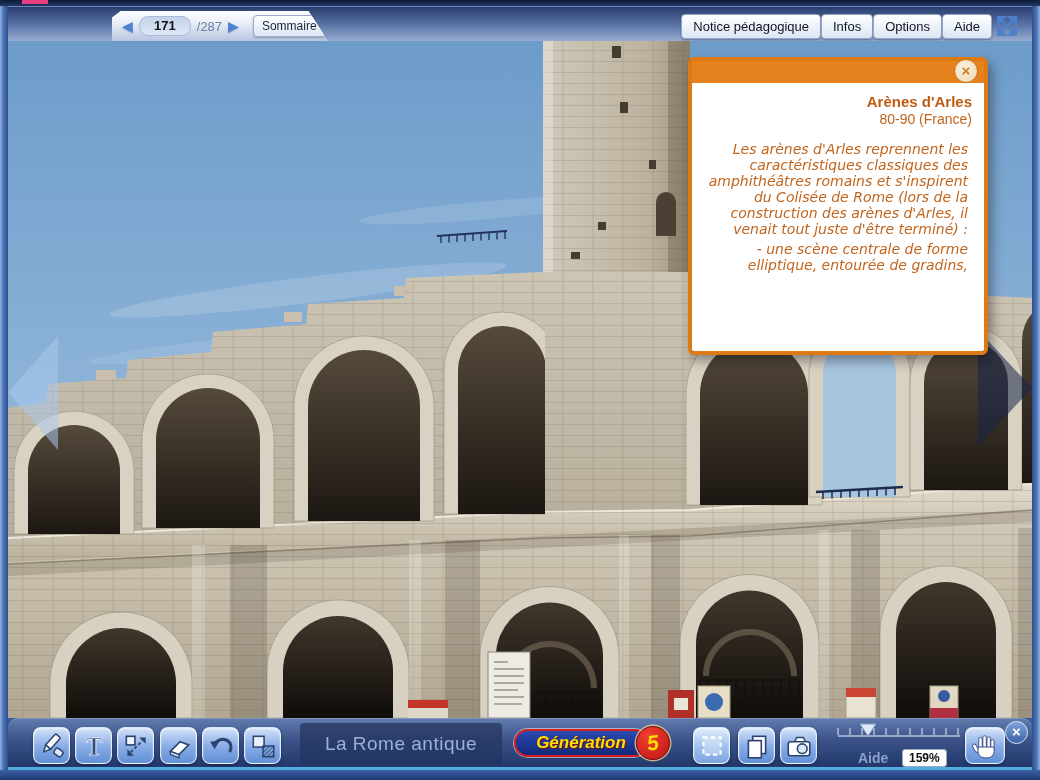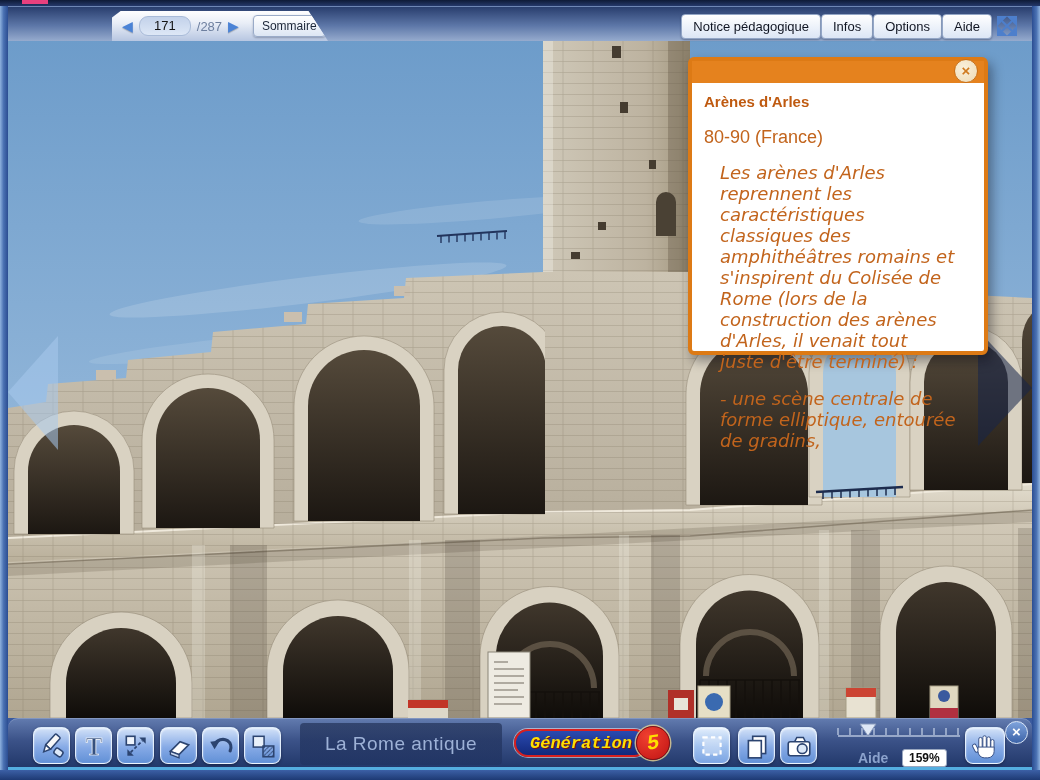--- a/index.html
+++ b/index.html
@@ -21,21 +21,21 @@
   .topbar{position:absolute;left:8px;top:6px;width:1024px;height:34px;
        background:linear-gradient(#293e6e,#5d77a8 55%,#96abce);
        border-top:1px solid #6e86b4;z-index:6;}
   .nav-tab{position:absolute;left:104px;top:4px;width:216px;height:30px;
        background:linear-gradient(#fefeff,#e9eef7 40%,#b7c6e1);
        clip-path:polygon(4% 0,91% 0,100% 100%,0 100%,0 22%);
        display:flex;align-items:center;padding-left:10px;box-sizing:border-box;gap:6px;}
   .pg-arrow{font-size:14px;color:#4b83d6;line-height:1;cursor:pointer;text-shadow:0 1px 1px rgba(0,0,0,.25);}
   .page-input{width:50px;height:18px;border-radius:9px;border:1px solid #a9bbd8;
        background:linear-gradient(#c3d2ea,#dde7f6);text-align:center;font-size:13px;
-       font-weight:normal;color:#141414;line-height:18px;}
+       font-weight:bold;color:#141414;line-height:18px;}
   .page-total{font-size:13px;color:#6d7f9f;}
   .sommaire-btn{margin-left:8px;font-size:12px;color:#1c2638;
        background:linear-gradient(#ffffff,#dde6f4);border:1px solid #9aabc8;border-radius:4px;
        padding:3px 8px;box-shadow:0 1px 2px rgba(20,30,60,.3);cursor:pointer;
        font-family:"Liberation Sans",sans-serif;}
   .mespages-tab{position:absolute;left:320px;top:4px;width:196px;height:30px;
        background:linear-gradient(rgba(205,218,238,.55),rgba(148,168,203,.45));
        clip-path:polygon(0 0,87% 0,100% 100%,0 100%);
        display:flex;align-items:center;padding-left:12px;box-sizing:border-box;gap:20px;}
   .mespages-label{font-size:13px;color:#8496ba;}
@@ -58,41 +58,41 @@
 
   
   .popup{position:absolute;left:688px;top:57px;width:300px;height:298px;z-index:4;
        background:#ffffff;border:4px solid #dd7a15;border-radius:6px;box-sizing:border-box;
        box-shadow:4px 6px 12px rgba(10,10,20,.40);}
   .popup-header{position:relative;height:22px;background:#e5821e;}
   .popup-close{position:absolute;right:6px;top:-2px;width:22px;height:22px;border-radius:50%;
        background:radial-gradient(circle at 40% 35%,#faf0da,#edd9b4);
        border:1px solid #c87018;color:#cf7a1f;font-weight:bold;font-size:15px;line-height:21px;
        text-align:center;cursor:pointer;}
-  .popup-body{padding:8px 12px 0 12px;color:#c2641c;}
+  .popup-body{padding:8px 12px 0 12px;color:#c2641c;text-align:right;}
   .popup-title{font-size:15px;font-weight:bold;color:#bf5a10;margin-top:2px;}
-  .popup-subtitle{font-size:18px;margin-top:17px;}
-  .popup-body p{font-size:18px;line-height:21px;font-style:italic;margin:16px;
+  .popup-subtitle{font-size:14px;margin-top:1px;}
+  .popup-body p{font-size:14px;line-height:16px;font-style:italic;margin:4px;
        font-family:"DejaVu Sans",sans-serif;}
   .popup-body p.gap{margin-top:14px;}
 
   
   .bottombar{position:absolute;left:8px;top:718px;width:1024px;height:48px;z-index:6;
        background:linear-gradient(#617aae,#3b5288 45%,#22386a);
        border-top:1px solid #8296c0;border-radius:10px 10px 0 0;}
   .tool-btn{position:absolute;top:8px;width:37px;height:37px;border-radius:8px;cursor:pointer;
        background:linear-gradient(#d3e2f8,#86aae6 55%,#6190d6);
        border:1.5px solid rgba(240,248,255,.85);box-sizing:border-box;
        display:flex;align-items:center;justify-content:center;
        box-shadow:inset 0 1px 2px rgba(255,255,255,.6),0 1px 3px rgba(0,0,20,.4);}
   .title-panel{position:absolute;left:292px;top:4px;width:202px;height:42px;border-radius:4px;
        background:linear-gradient(rgba(12,24,56,.50),rgba(28,44,86,.35));
        display:flex;align-items:center;justify-content:center;}
   .doc-title{font-size:19px;color:#9db1d6;letter-spacing:.5px;}
-  .logo{position:absolute;left:506px;top:7px;width:156px;height:34px;cursor:default;font-family:Liberation Mono, monospace;}
+  .logo{position:absolute;left:506px;top:7px;width:156px;height:34px;cursor:default;}
   .logo-rect{position:absolute;left:0;top:3px;width:134px;height:28px;border-radius:14px;
        background:linear-gradient(#2a4ab0,#12297c);border:2.5px solid #d81f1f;box-sizing:border-box;
        display:flex;align-items:center;justify-content:center;box-shadow:0 0 0 1px rgba(255,255,255,.5);}
   .logo-text{font-size:17px;font-weight:bold;font-style:italic;color:#ffdf00;
        text-shadow:1px 1px 0 #7d1010;white-space:nowrap;}
   .logo-circle{position:absolute;right:0;top:0;width:34px;height:34px;border-radius:50%;
        background:radial-gradient(circle at 35% 30%,#f04030,#c01414);
        border:1.5px solid #8d0e0e;box-sizing:border-box;display:flex;align-items:center;
        justify-content:center;box-shadow:0 0 0 1.5px rgba(255,230,150,.7);}
   .logo-five{font-size:21px;font-weight:bold;font-style:italic;color:#ffdf00;transform:rotate(-8deg);}

